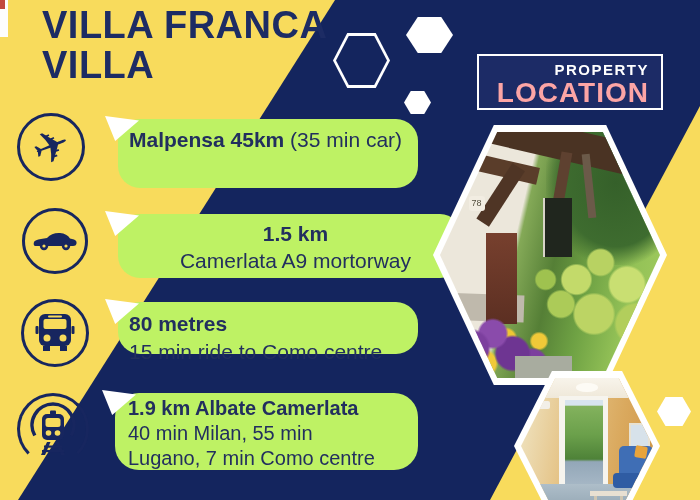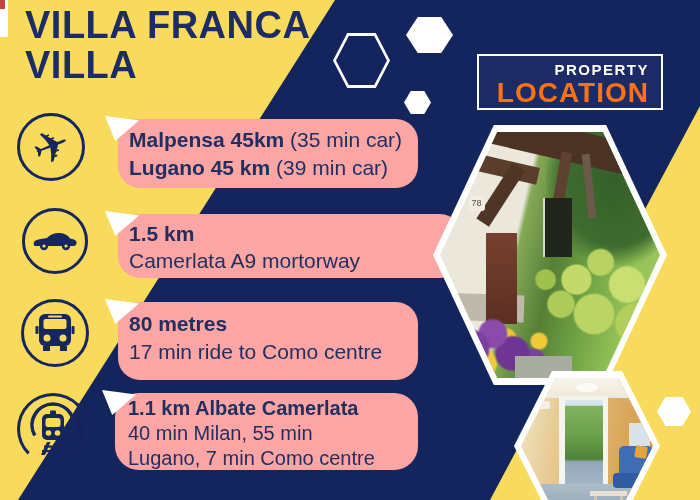--- a/index.html
+++ b/index.html
@@ -9,52 +9,52 @@
     font-family:"Liberation Sans","DejaVu Sans",sans-serif;
   }
   
   .bg-navy{
     position:absolute;inset:0;background:#14255E;
     clip-path:polygon(335px 0,700px 0,700px 106px,490px 500px,18px 500px);
   }
   .artifact-white{position:absolute;left:0;top:0;width:8px;height:37px;background:#FDFDFD;}
   .artifact-red{position:absolute;left:0;top:0;width:5px;height:9px;background:#C2493E;}
   
-  .title{position:absolute;left:25px;top:5px;color:#1D2C64;font-weight:800;
+  .title{position:absolute;left:42px;top:5px;color:#1D2C64;font-weight:800;
          font-size:38px;line-height:40px;letter-spacing:.5px;}
   
   .badge{position:absolute;left:477px;top:54px;width:186px;height:56px;
          background:#1C2B66;border:2px solid #FFFFFF;box-sizing:border-box;
          text-align:right;padding:5px 12px 0 0;}
   .badge-top{font-size:15px;font-weight:700;color:#FFFFFF;letter-spacing:1.5px;line-height:17px;padding-left:28px;}
-  .badge-bottom{font-size:28px;font-weight:700;color:#f97316;letter-spacing:1px;line-height:30px;}
+  .badge-bottom{font-size:28px;font-weight:700;color:#fca5a5;letter-spacing:1px;line-height:30px;}
   
   .hex{clip-path:polygon(0% 50%,25% 0%,75% 0%,100% 50%,75% 100%,25% 100%);position:absolute;}
   .hex-outline-outer{left:333px;top:33px;width:57px;height:55px;background:#FFFFFF;}
   .hex-outline-inner{left:3px;top:3px;width:51px;height:49px;background:#14255E;}
   .hex-md{left:406px;top:17px;width:47px;height:36px;background:#FFFFFF;}
   .hex-sm{left:404px;top:91px;width:27px;height:23px;background:#FFFFFF;}
   .hex-right{left:657px;top:397px;width:34px;height:29px;background:#FFFFFF;}
   
   .circ{position:absolute;border:3.5px solid #17265F;border-radius:50%;
         box-sizing:border-box;display:flex;align-items:center;justify-content:center;}
   .c1{left:17px;top:113px;width:68px;height:68px;}
   .c2{left:22px;top:208px;width:66px;height:66px;}
   .c3{left:21px;top:299px;width:68px;height:68px;}
   .c4{left:17px;top:393px;width:72px;height:72px;border-bottom-color:transparent;}
   .plane-glyph{font-family:"DejaVu Sans",sans-serif;font-size:44px;color:#17265F;
                transform:rotate(-22deg);line-height:1;display:block;}
   
-  .bubble{position:absolute;background:#fca5a5;border-radius:22px;box-sizing:border-box;
+  .bubble{position:absolute;background:#bef264;border-radius:22px;box-sizing:border-box;
           color:#222F5E;}
   .bubble::before{content:"";position:absolute;left:-13px;top:-3px;width:34px;height:25px;
           background:#FFFFFF;clip-path:polygon(0 0,100% 18%,30% 100%);}
   .b1{left:118px;top:119px;width:300px;height:69px;padding:7px 0 0 11px;font-size:21px;line-height:28px;}
-  .b2{left:118px;top:214px;width:344px;height:64px;padding:6px 0 0 11px;font-size:21px;line-height:27px;}
-  .b3{left:118px;top:302px;width:300px;height:78px;padding:8px 0 0 11px;font-size:21px;line-height:28px;}
+  .b2{left:118px;top:214px;width:344px;height:64px;padding:6px 0 0 11px;font-size:21px;line-height:27px;text-align:center;}
+  .b3{left:118px;top:302px;width:300px;height:52px;padding:8px 0 0 11px;font-size:21px;line-height:28px;}
   .b4{left:115px;top:393px;width:303px;height:77px;padding:3px 0 0 13px;font-size:20px;line-height:25px;border-radius:24px;}
   .bd{font-weight:700;}
   
   .hexframe{position:absolute;background:#FFFFFF;
             clip-path:polygon(0% 50%,26% 0%,74% 0%,100% 50%,74% 100%,26% 100%);}
   .hexinner{position:absolute;inset:7px;overflow:hidden;
             clip-path:polygon(0% 50%,26% 0%,74% 0%,100% 50%,74% 100%,26% 100%);}
   .frame1{left:433px;top:125px;width:234px;height:260px;}
   .frame2{left:514px;top:371px;width:146px;height:150px;}
   .layer{position:absolute;}
@@ -166,35 +166,34 @@
     <circle cx="28.5" cy="31" r="2.8" fill="#F8DB5C"></circle>
     <polygon points="18,40 21.5,40 16,53 12,53" fill="#17265F"></polygon>
     <polygon points="26.5,40 30,40 36,53 32,53" fill="#17265F"></polygon>
     <rect x="15" y="43.5" width="18" height="2.2" fill="#17265F"></rect>
     <rect x="13" y="48" width="22" height="2.2" fill="#17265F"></rect>
   </svg>
 </div>
 
 <div class="bubble b1">
   <div><span class="bd">Malpensa 45km</span><span> (35 min car)</span></div>
-  <div><span class="bd">Lugano 45 km</span><span> (39 min car)</span></div>
 </div>
 
 <div class="bubble b2">
   <div><span class="bd">1.5 km</span></div>
   <div><span>Camerlata A9 mortorway</span></div>
 </div>
 
 <div class="bubble b3">
   <div><span class="bd">80 metres</span></div>
-  <div><span>17 min ride to Como centre</span></div>
+  <div><span>15 min ride to Como centre</span></div>
 </div>
 
 <div class="bubble b4">
-  <div><span class="bd">1.1 km Albate Camerlata</span></div>
+  <div><span class="bd">1.9 km Albate Camerlata</span></div>
   <div><span>40 min Milan, 55 min</span></div>
   <div><span>Lugano, 7 min Como centre</span></div>
 </div>
 
 <div class="hexframe frame1">
   <div class="hexinner">
     <div class="layer p1-base"></div>
     <div class="layer p1-sky"></div>
     <div class="layer p1-tree"></div>
     <div class="layer p1-roof"></div>

